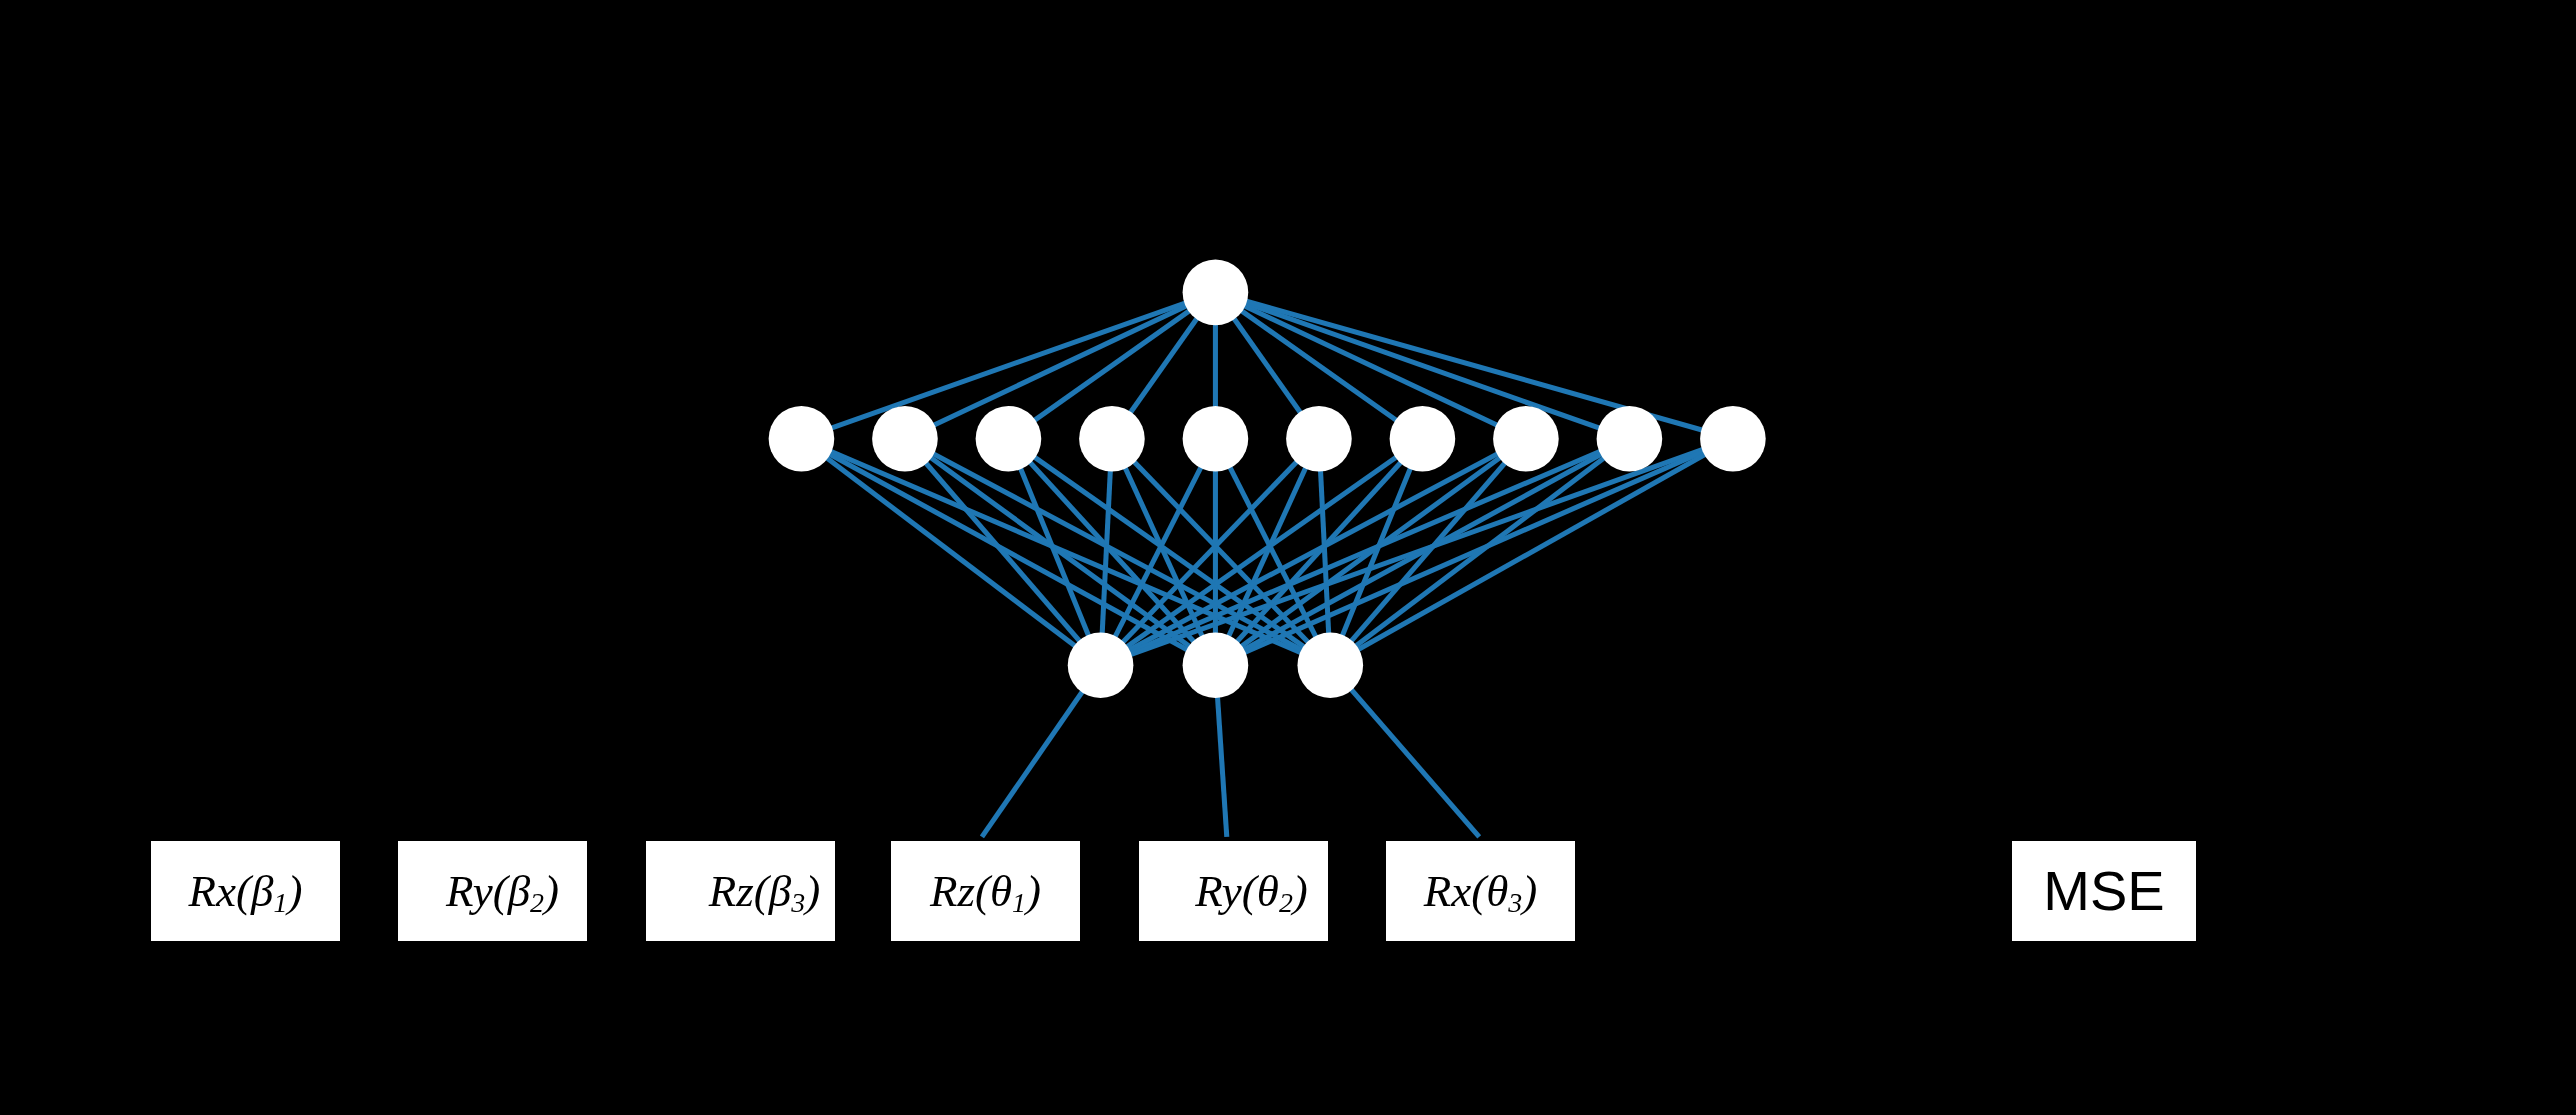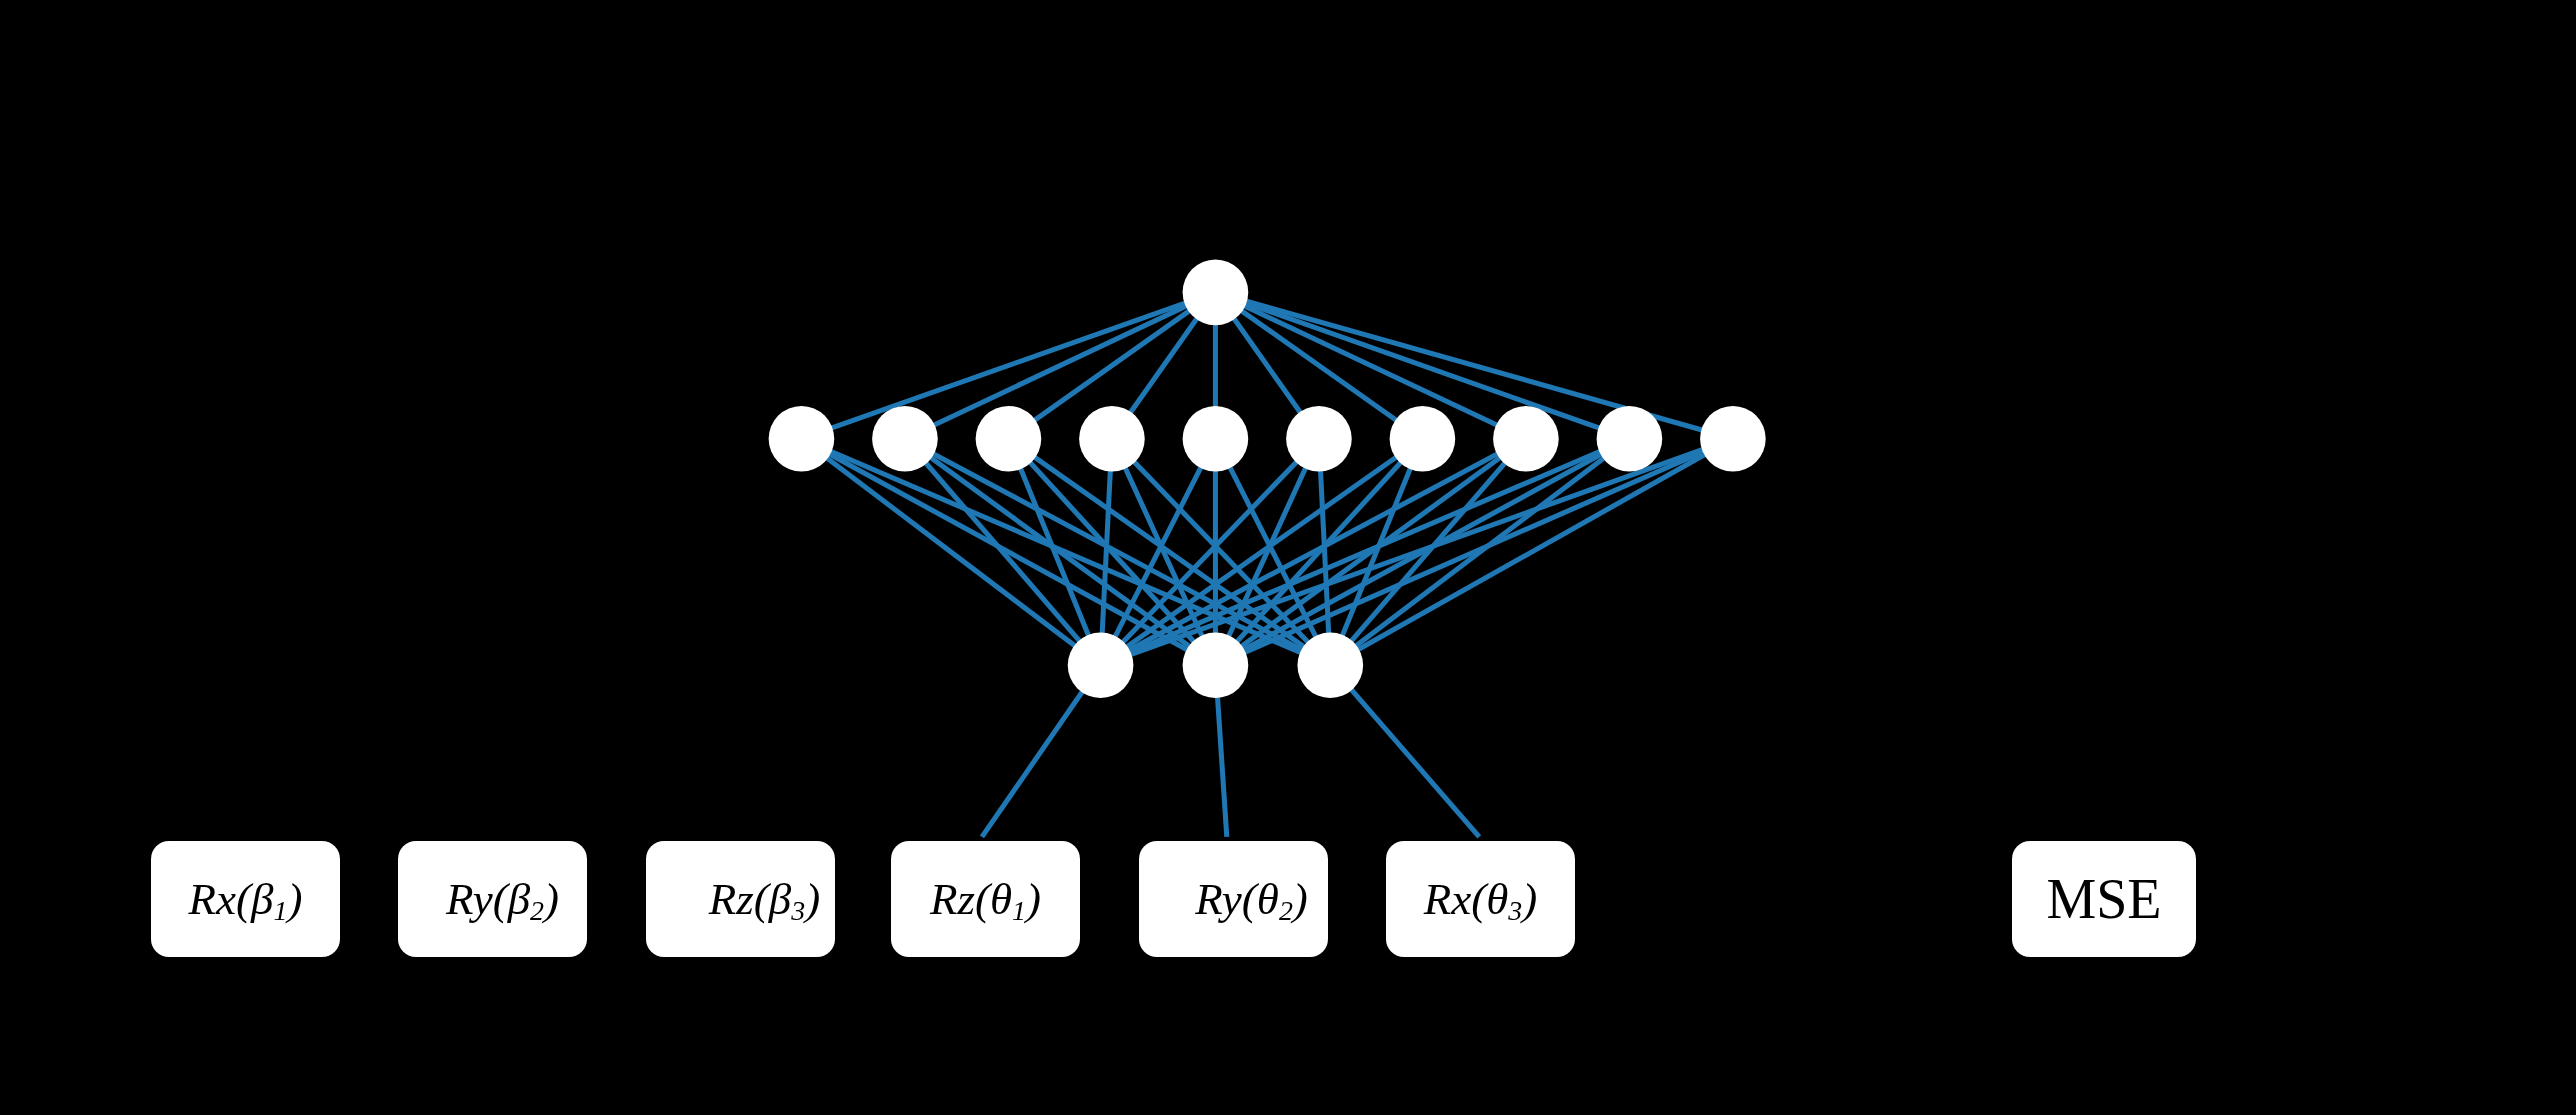--- a/index.html
+++ b/index.html
@@ -17,44 +17,43 @@
   .net-svg {
     position: absolute;
     left: 0;
     top: 0;
     width: 100%;
     height: 100%;
   }
   .gate-box {
     position: absolute;
     top: 841px;
-    height: 116px;
+    height: 100px;
     width: 189px;
     background: var(--box-bg, #ffffff);
     color: var(--box-text, #000000);
     display: flex;
     align-items: center;
     justify-content: center;
     box-sizing: border-box;
-    border-radius: 18px;
   }
   .lbl {
     white-space: nowrap;
     line-height: 1;
   }
   .math {
     font-family: "Liberation Serif", "DejaVu Serif", "DejaVu Sans", serif;
     font-style: italic;
     font-size: 45px;
   }
   .big {
     font-size: 63px;
   }
   .plain {
-    font-family: Liberation Serif, serif;
+    font-family: Liberation Sans, sans-serif;
     font-style: normal;
     font-size: 56px;
   }
   .sub {
     font-size: 0.62em;
     position: relative;
     top: 0.24em;
   }
 </style>
 </head>

